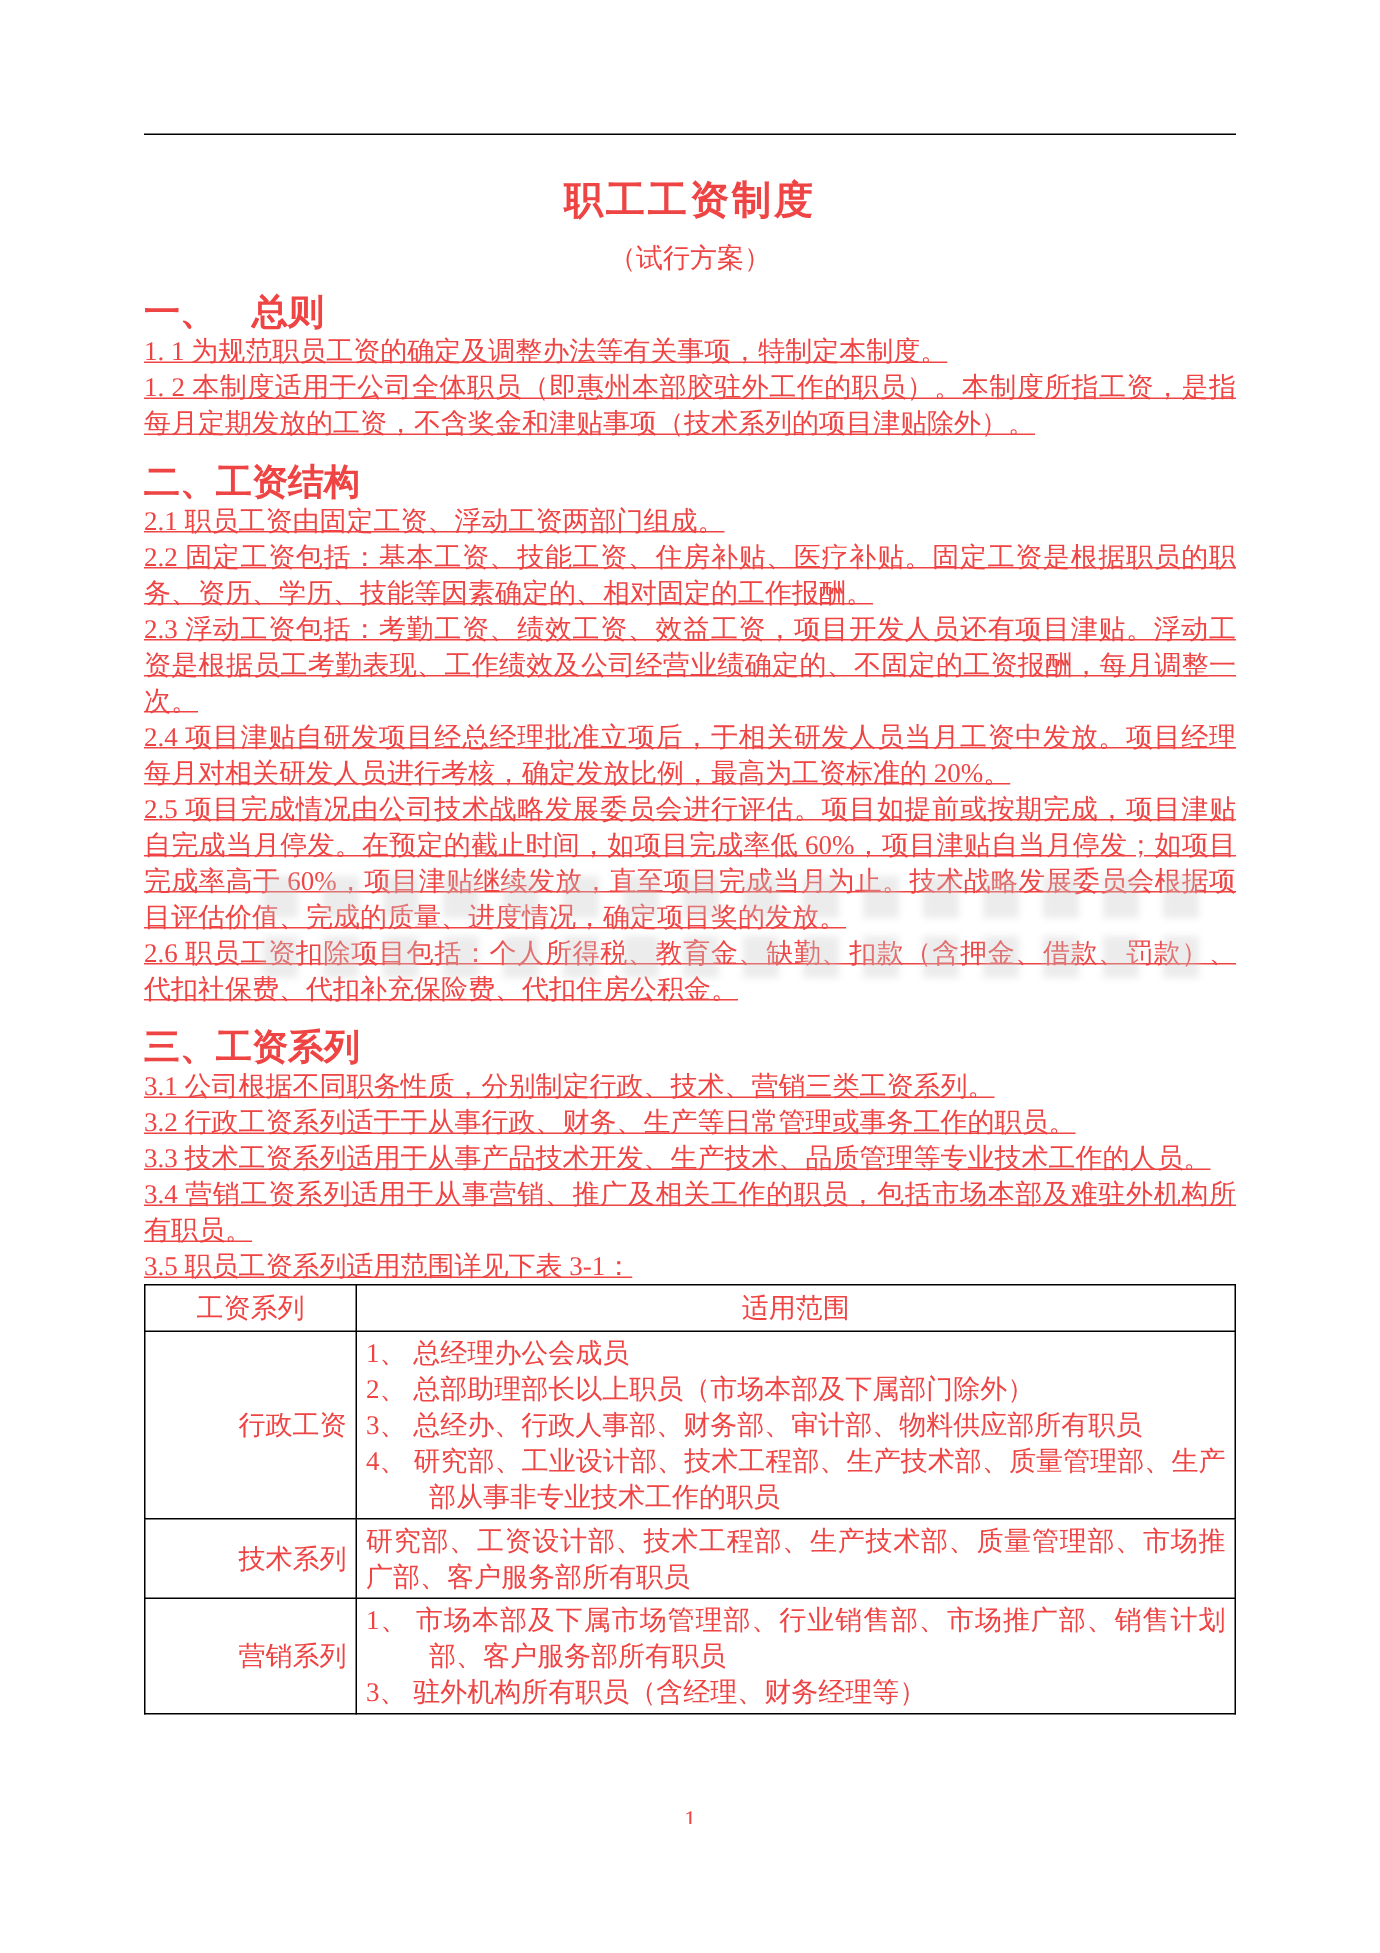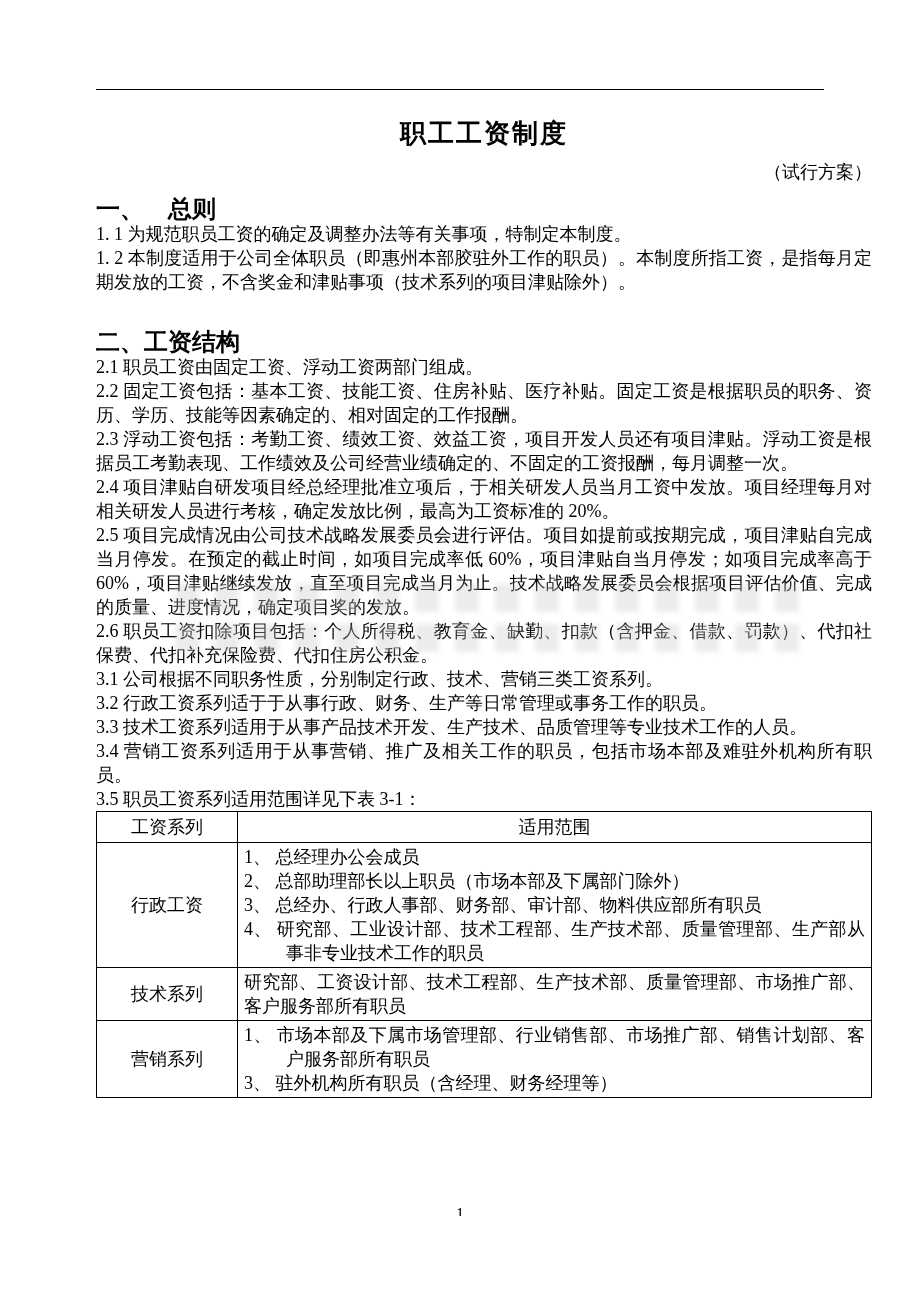--- a/index.html
+++ b/index.html
@@ -7,25 +7,25 @@
     padding: 0;
     background: #ffffff;
   }
   .page {
     position: relative;
     width: 920px;
     height: 1216px;
     margin: 0 auto;
     background: #ffffff;
     box-sizing: border-box;
-    padding: 116px 48px 0 96px;
+    padding: 116px 96px 0 96px;
     font-family: "Liberation Serif", "DejaVu Serif", serif;
     font-size: 18px;
     line-height: 24px;
-    color: #000000;
+    color: #ef4444;
     text-align: justify;
     overflow: hidden;
   }
   .header-rule {
     position: absolute;
     top: 89px;
     left: 96px;
     right: 96px;
     border-top: 1.6px solid #000000;
   }
@@ -33,36 +33,37 @@
     margin: 0 0 10px 0;
     text-align: center;
     font-family: "Liberation Sans", "DejaVu Sans", sans-serif;
     font-weight: bold;
     font-size: 26px;
     line-height: 34px;
     letter-spacing: 2px;
   }
   .doc-subtitle {
     margin: 0 0 12px 0;
-    text-align: right;
+    text-align: center;
     font-size: 18px;
   }
   .section-heading {
     margin: 0;
     font-family: "Liberation Sans", "DejaVu Sans", sans-serif;
     font-weight: bold;
     font-size: 24px;
     line-height: 26px;
     text-align: left;
   }
   .section-heading.spaced {
-    margin-top: 35px;
+    margin-top: 15px;
   }
   p.body-par {
     margin: 0;
+    text-decoration: underline;
   }
   p.table-caption {
     margin: 0;
     text-align: left;
   }
   table.series-table {
     border-collapse: collapse;
     width: 100%;
   }
   table.series-table th,
@@ -74,21 +75,21 @@
   }
   table.series-table th {
     font-weight: normal;
     text-align: center;
     height: 26px;
   }
   .col-series {
     width: 128px;
   }
   td.series-cell {
-    text-align: center;
+    text-align: right;
     font-family: Liberation Serif, serif;
   }
   td.scope-cell {
     text-align: justify;
     vertical-align: top;
     padding-top: 3px;
     padding-bottom: 3px;
   }
   .scope-item.hang {
     padding-left: 42px;
@@ -142,20 +143,21 @@
   <p class="body-par">1. 2 本制度适用于公司全体职员（即惠州本部胶驻外工作的职员）。本制度所指工资，是指每月定期发放的工资，不含奖金和津贴事项（技术系列的项目津贴除外）。</p>
 
   <h2 class="section-heading spaced">二、工资结构</h2>
   <p class="body-par">2.1 职员工资由固定工资、浮动工资两部门组成。</p>
   <p class="body-par">2.2 固定工资包括：基本工资、技能工资、住房补贴、医疗补贴。固定工资是根据职员的职务、资历、学历、技能等因素确定的、相对固定的工作报酬。</p>
   <p class="body-par">2.3 浮动工资包括：考勤工资、绩效工资、效益工资，项目开发人员还有项目津贴。浮动工资是根据员工考勤表现、工作绩效及公司经营业绩确定的、不固定的工资报酬，每月调整一次。</p>
   <p class="body-par">2.4 项目津贴自研发项目经总经理批准立项后，于相关研发人员当月工资中发放。项目经理每月对相关研发人员进行考核，确定发放比例，最高为工资标准的 20%。</p>
   <p class="body-par">2.5 项目完成情况由公司技术战略发展委员会进行评估。项目如提前或按期完成，项目津贴自完成当月停发。在预定的截止时间，如项目完成率低 60%，项目津贴自当月停发；如项目完成率高于 60%，项目津贴继续发放，直至项目完成当月为止。技术战略发展委员会根据项目评估价值、完成的质量、进度情况，确定项目奖的发放。</p>
   <p class="body-par">2.6 职员工资扣除项目包括：个人所得税、教育金、缺勤、扣款（含押金、借款、罚款）、代扣社保费、代扣补充保险费、代扣住房公积金。</p>
 
+  <h2 class="section-heading spaced">三、工资系列</h2>
   <p class="body-par">3.1 公司根据不同职务性质，分别制定行政、技术、营销三类工资系列。</p>
   <p class="body-par">3.2 行政工资系列适于于从事行政、财务、生产等日常管理或事务工作的职员。</p>
   <p class="body-par">3.3 技术工资系列适用于从事产品技术开发、生产技术、品质管理等专业技术工作的人员。</p>
   <p class="body-par">3.4 营销工资系列适用于从事营销、推广及相关工作的职员，包括市场本部及难驻外机构所有职员。</p>
   <p class="body-par">3.5 职员工资系列适用范围详见下表 3-1：</p>
 
 
   <table class="series-table">
     <thead>
       <tr>

